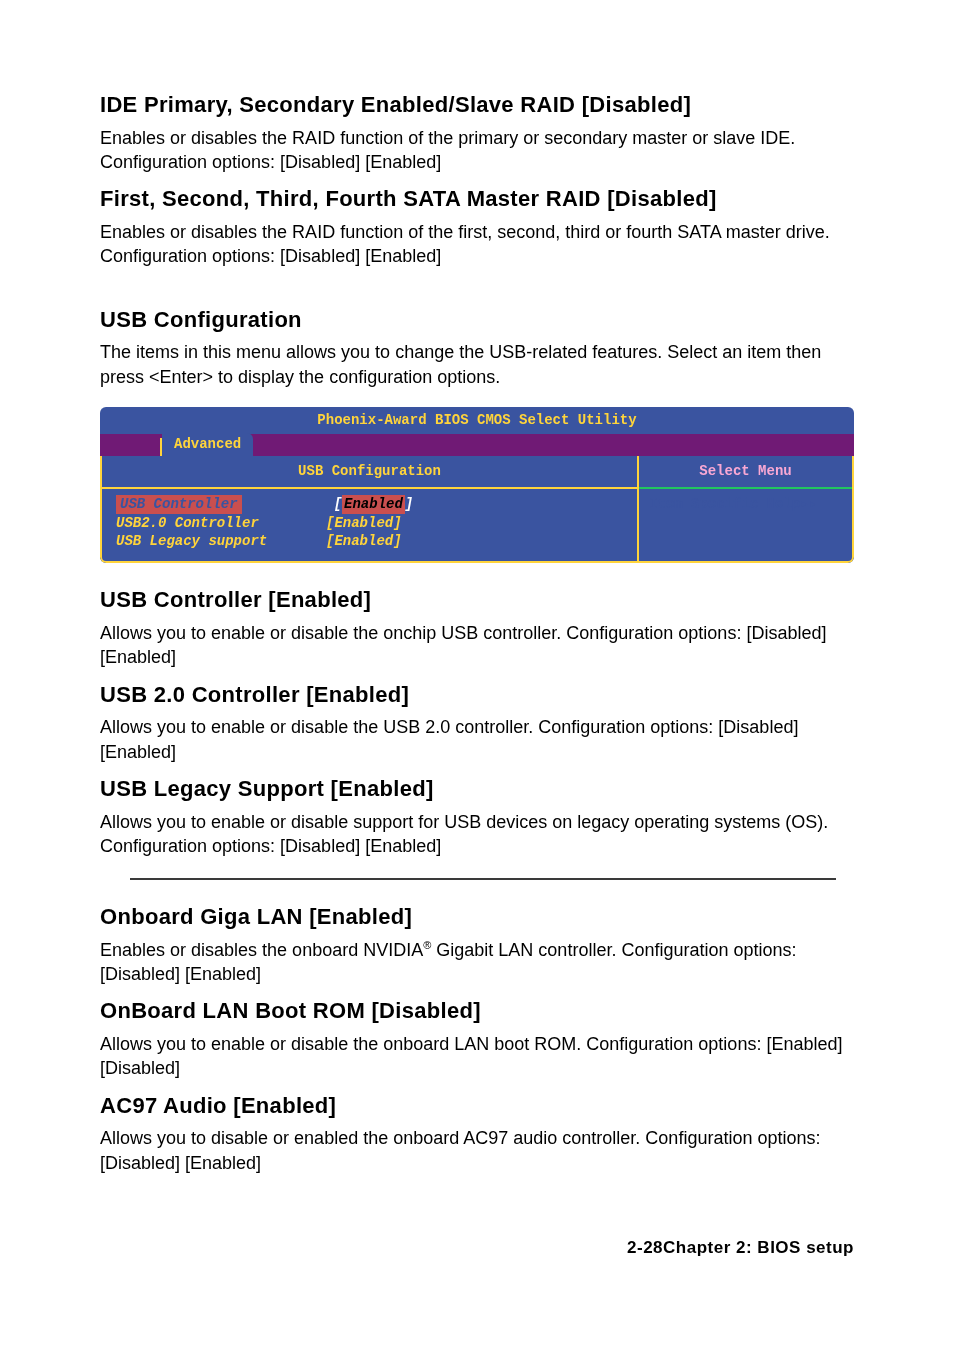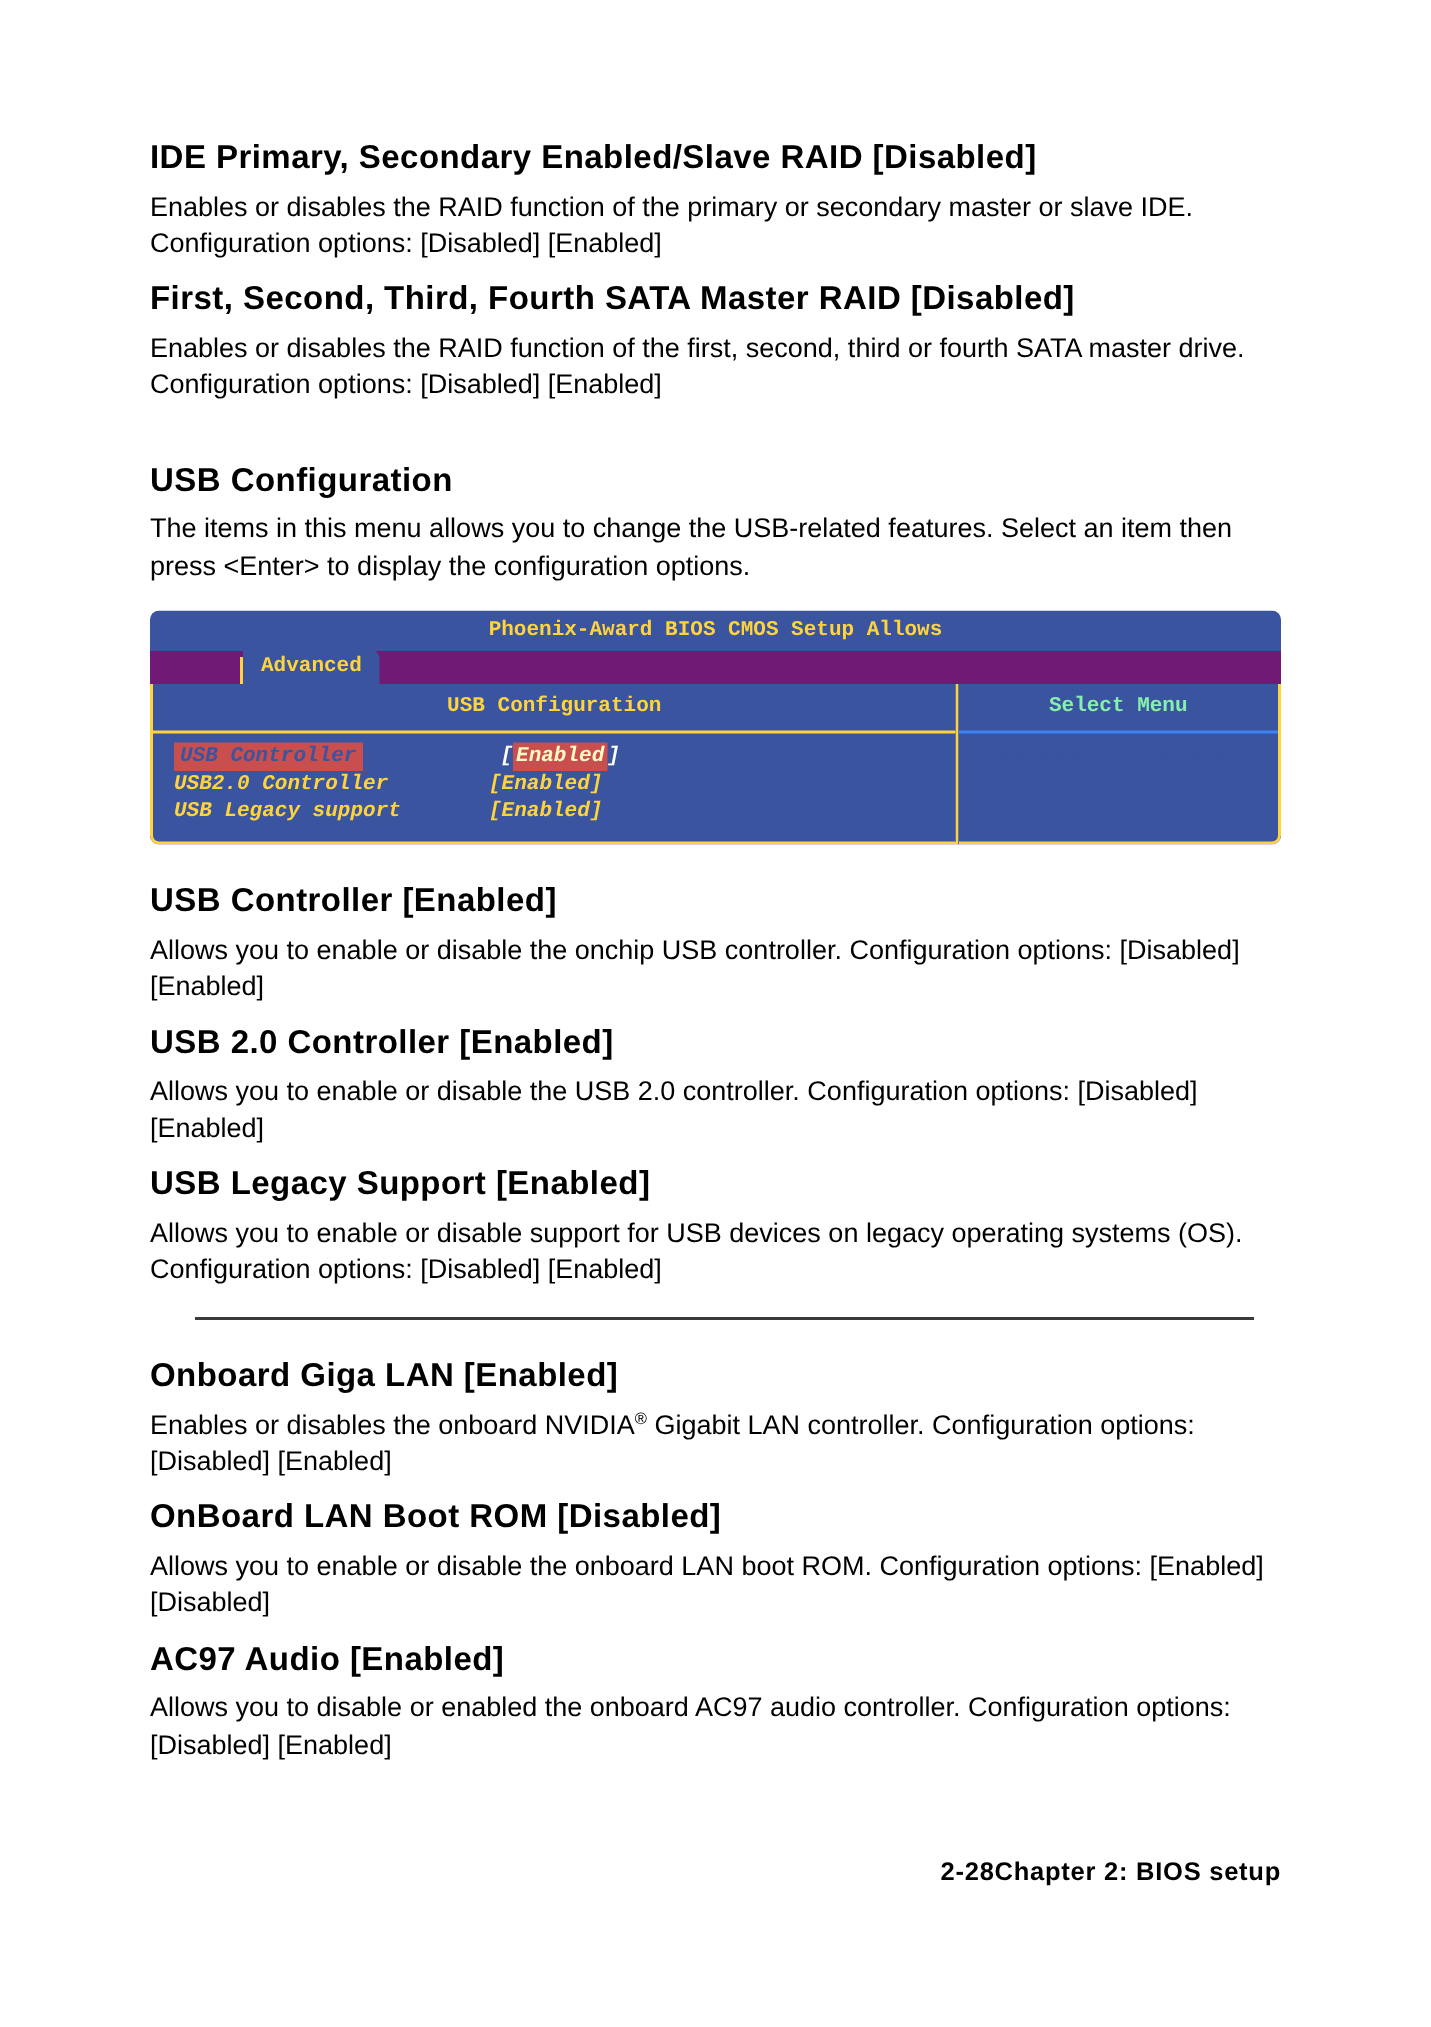--- a/index.html
+++ b/index.html
@@ -79,33 +79,33 @@
   .bios-main-body {
     padding: 6px 14px 10px 14px;
     font-style: italic;
   }
   .bios-row { display: flex; }
   .bios-label { width: 210px; }
   .bios-row.on .bios-label { background: #c94f4f; color: #3a54a0; display:inline-block; width:auto; padding:0 4px; }
   .bios-row.on .bios-gap { flex:0 0 auto; width: calc(210px - 118px); }
   .bios-label-y { color: #ffd43b; }
   .bios-val { color: #ffd43b; }
-  .bios-val.sel { color: #fef9c3; background: #c94f4f; padding: 0 2px; }
+  .bios-val.sel { color: #000000; background: #c94f4f; padding: 0 2px; }
   .bios-side {
     width: 215px;
     border: 2px solid #ffd43b;
     border-left: none;
     border-top: none;
     border-bottom-right-radius: 6px;
   }
   .bios-side-title {
-    color: #86efac;
+    color: #f9a8d4;
     text-align: center;
     padding: 6px 0;
-    border-bottom: 2px solid #3b82f6;
+    border-bottom: 2px solid #22c55e;
   }
   .bios-side-body {
     color: #3a54a0;
     padding: 6px 10px 10px 10px;
   }
   .bios-help {
     color: #3a54a0;
   }
   .bios-arrow { font-weight:700; }
   .hr {
@@ -128,21 +128,21 @@
 <div class="h2 first">IDE Primary, Secondary Enabled/Slave RAID [Disabled]</div>
 <div class="body">Enables or disables the RAID function of the primary or secondary master or slave IDE. Configuration options: [Disabled] [Enabled]</div>
 
 <div class="h2">First, Second, Third, Fourth SATA Master RAID [Disabled]</div>
 <div class="body">Enables or disables the RAID function of the first, second, third or fourth SATA master drive. Configuration options: [Disabled] [Enabled]</div>
 
 <div class="h2 section">USB Configuration</div>
 <div class="body">The items in this menu allows you to change the USB-related features. Select an item then press &lt;Enter&gt; to display the configuration options.</div>
 
 <div class="bios-wrap">
-  <div class="bios-title">Phoenix-Award BIOS CMOS Setup Allows</div>
+  <div class="bios-title">Phoenix-Award BIOS CMOS Select Utility</div>
   <div class="bios-tabrow">
     <div class="bios-tab-gap"></div>
     <div class="bios-tabborder"></div>
     <div class="bios-tab">Advanced</div>
   </div>
   <div class="bios-columns">
     <div class="bios-main">
       <div class="bios-main-title">USB Configuration</div>
       <div class="bios-main-body">
         <div class="bios-row on">

